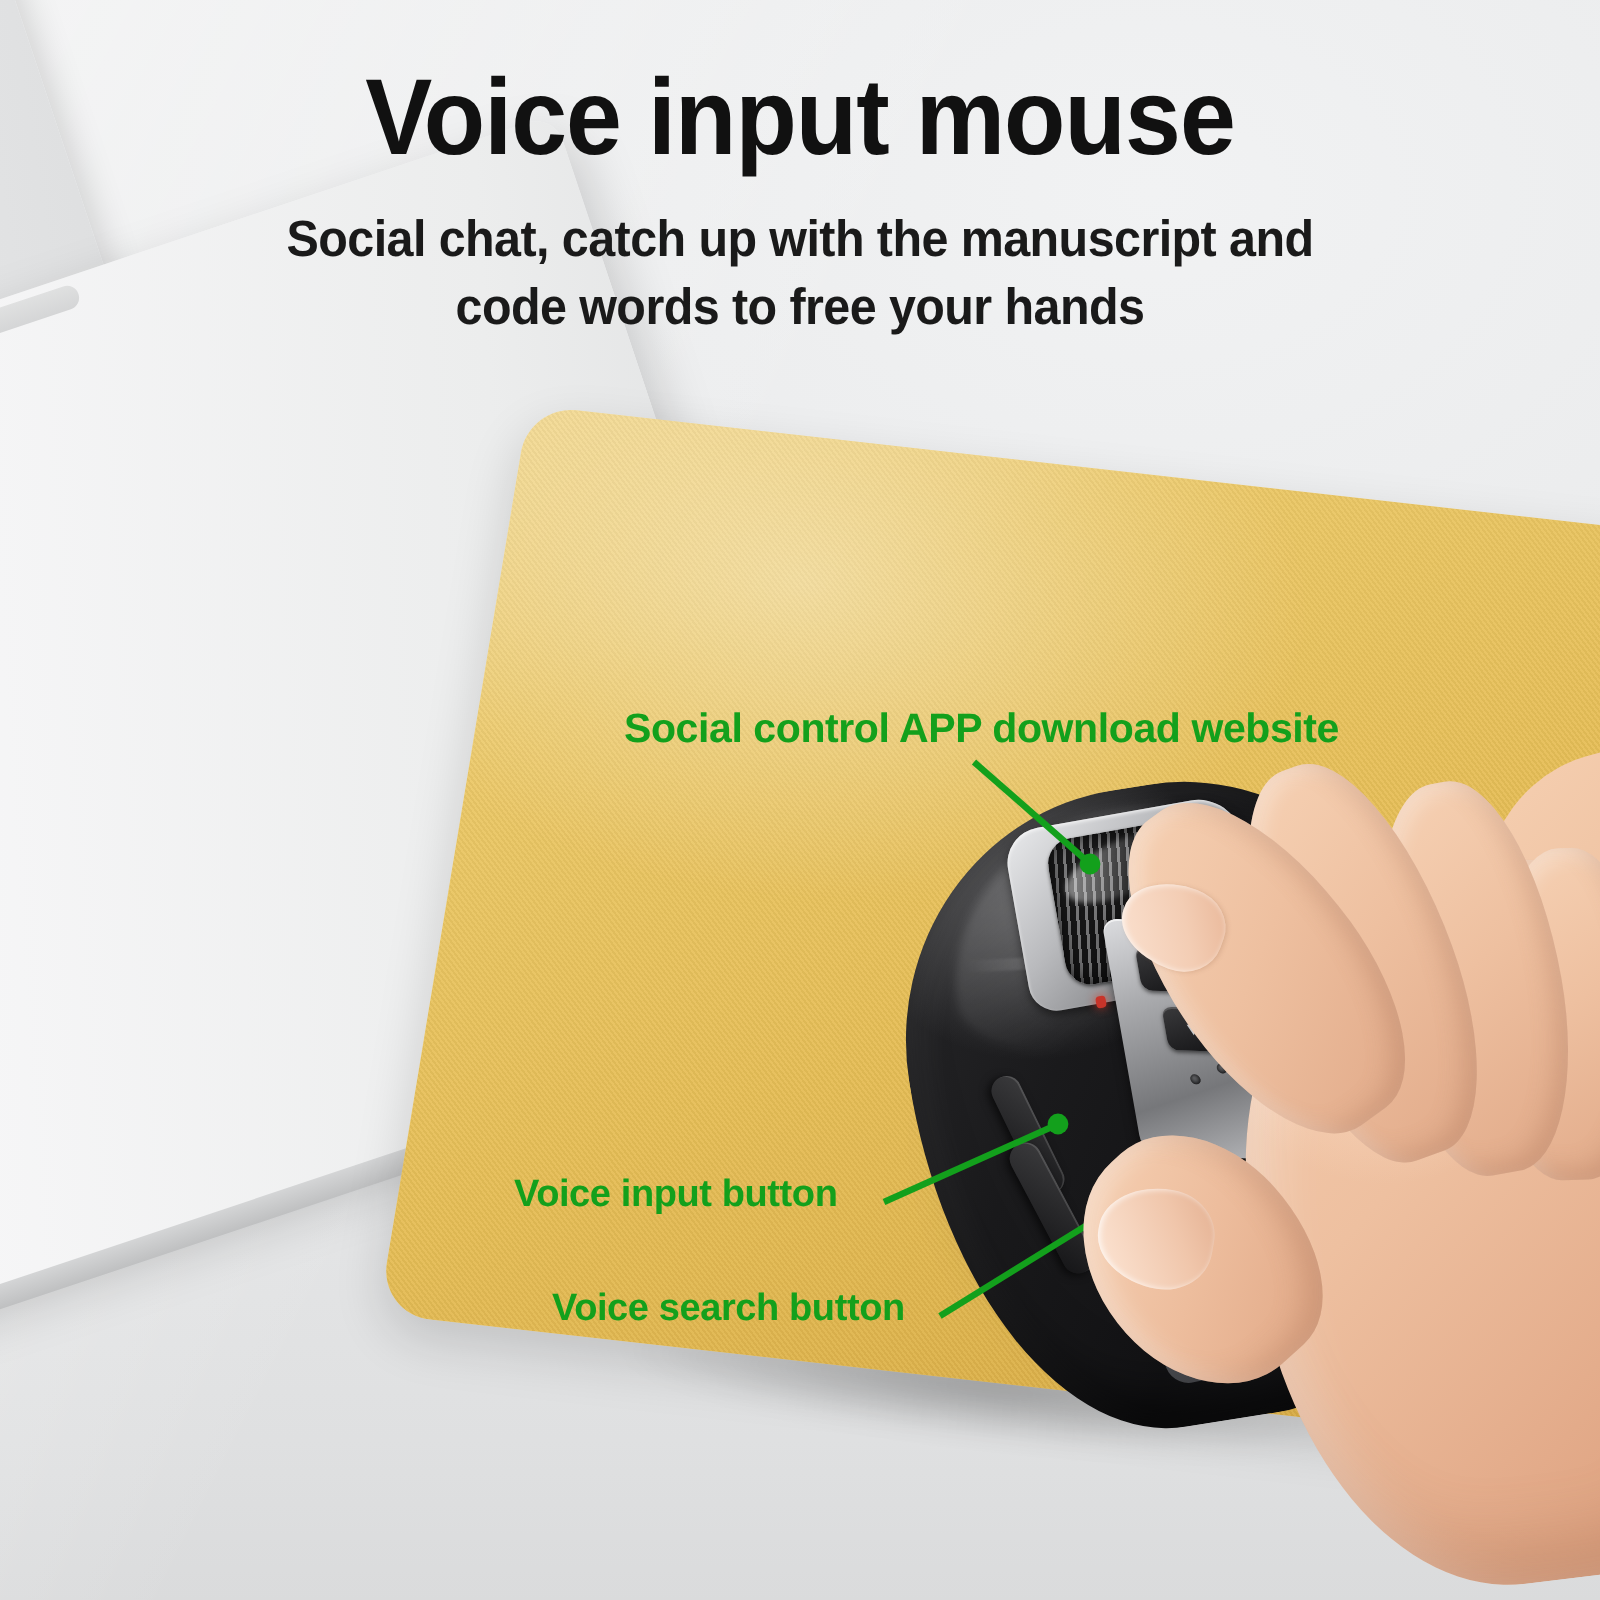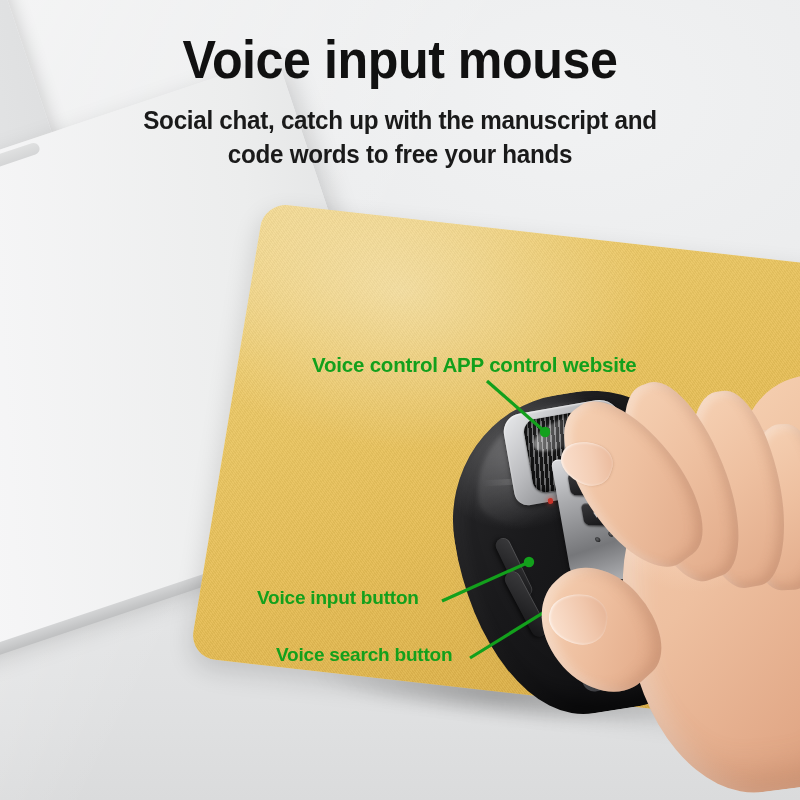--- a/index.html
+++ b/index.html
@@ -249,21 +249,21 @@
     <line x1="487" y1="381" x2="544" y2="431" stroke="#13a01c" stroke-width="3.2"></line>
     <circle cx="545" cy="432" r="5.2" fill="#13a01c"></circle>
 
     <line x1="442" y1="601" x2="527" y2="563" stroke="#13a01c" stroke-width="3.2"></line>
     <circle cx="529" cy="562" r="5.2" fill="#13a01c"></circle>
 
     <line x1="470" y1="658" x2="567" y2="598" stroke="#13a01c" stroke-width="3.2"></line>
     <circle cx="569" cy="597" r="5.2" fill="#13a01c"></circle>
   </svg>
 
-  <div class="anno-label" id="lbl-app">Voice control APP control website</div>
+  <div class="anno-label" id="lbl-app">Social control APP download website</div>
   <div class="anno-label" id="lbl-search">Voice search button</div>
   <div class="anno-label" id="lbl-input">Voice input button</div>
 
   <div class="headline">Voice input mouse</div>
   <div class="sub" id="sub1">Social chat, catch up with the manuscript and</div>
   <div class="sub" id="sub2">code words to free your hands</div>
 
 </div>
 
 </body></html>

